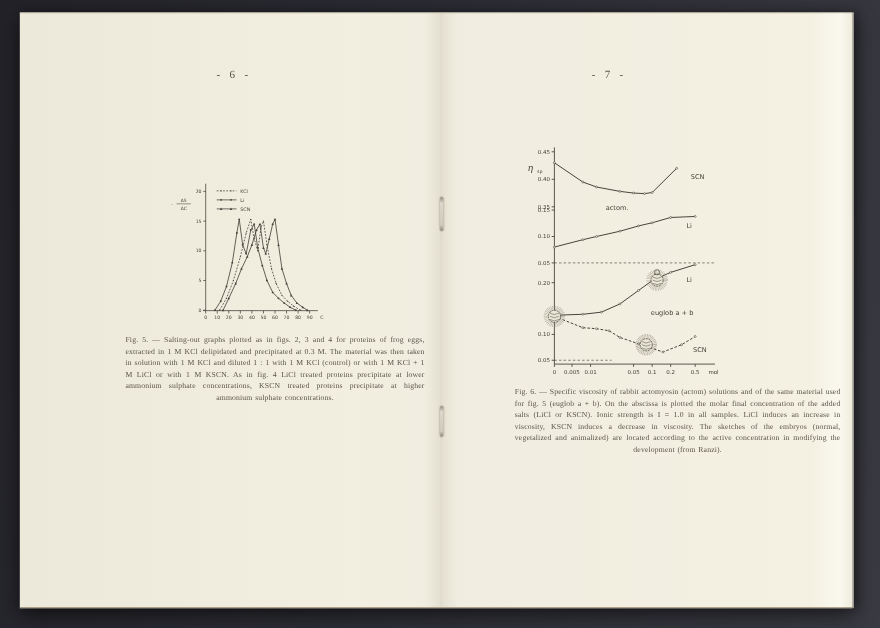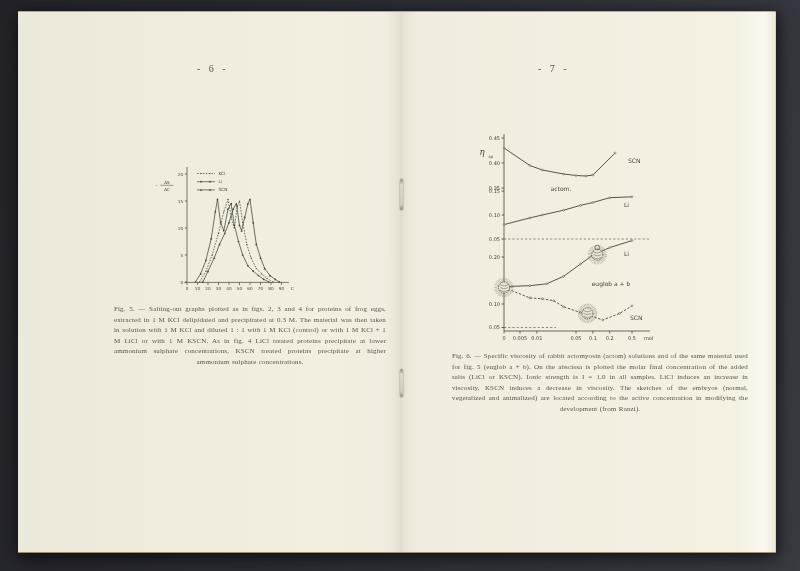--- a/index.html
+++ b/index.html
@@ -32,21 +32,21 @@
     font-size:10px;color:#57524a;letter-spacing:1.5px;word-spacing:3px;
   }
   #pn-left{left:172px;}
   #pn-right{left:513px;}
   .caption{
     position:absolute;color:#5a5349;font-size:7px;line-height:10.5px;
     letter-spacing:.14px;word-spacing:.5px;
     text-align:justify;text-align-last:center;
   }
   #caption5{left:82px;top:292px;width:272px;margin-left:14px;}
-  #caption6{left:434px;top:339px;width:296px;}
+  #caption6{left:450px;top:339px;width:296px;}
   svg.fig{position:absolute;display:block;}
   #fig5{left:122px;top:147px;width:175px;height:140px;}
   #fig6{left:442px;top:114px;width:212px;height:228px;}
 </style>
 </head>
 <body>
 
 <div class="paper">
   <div class="fold"></div>
   <div class="staple" id="staple1"></div>

